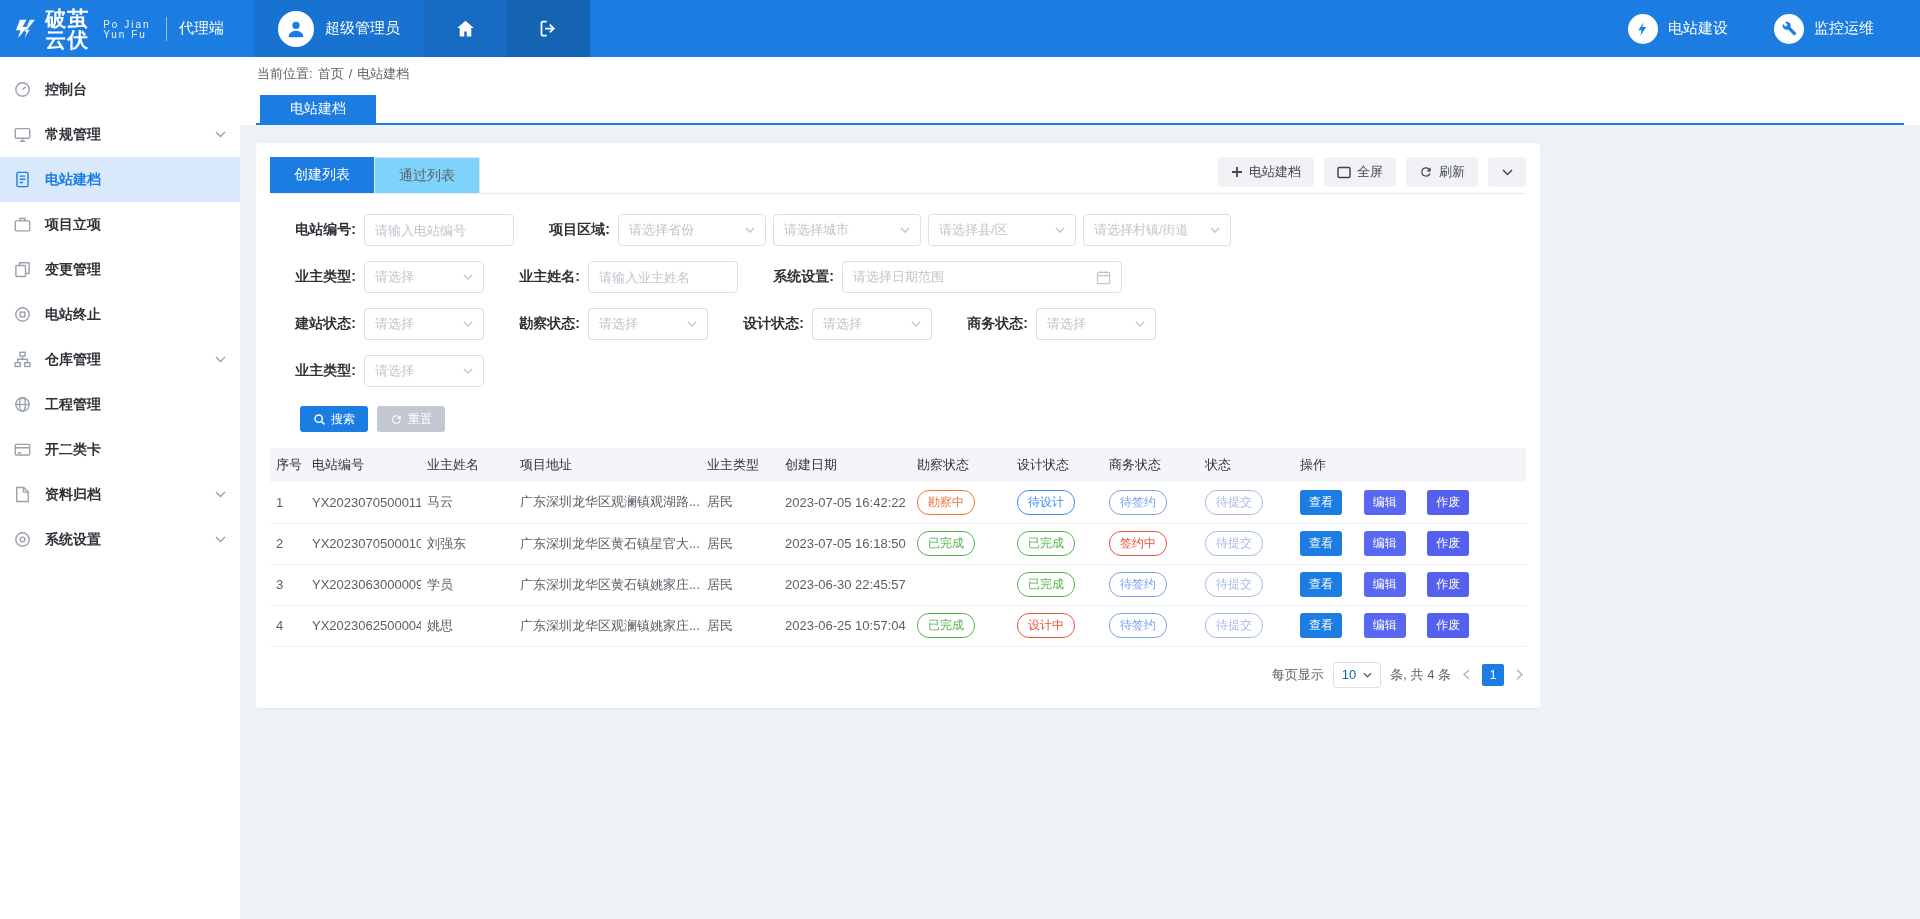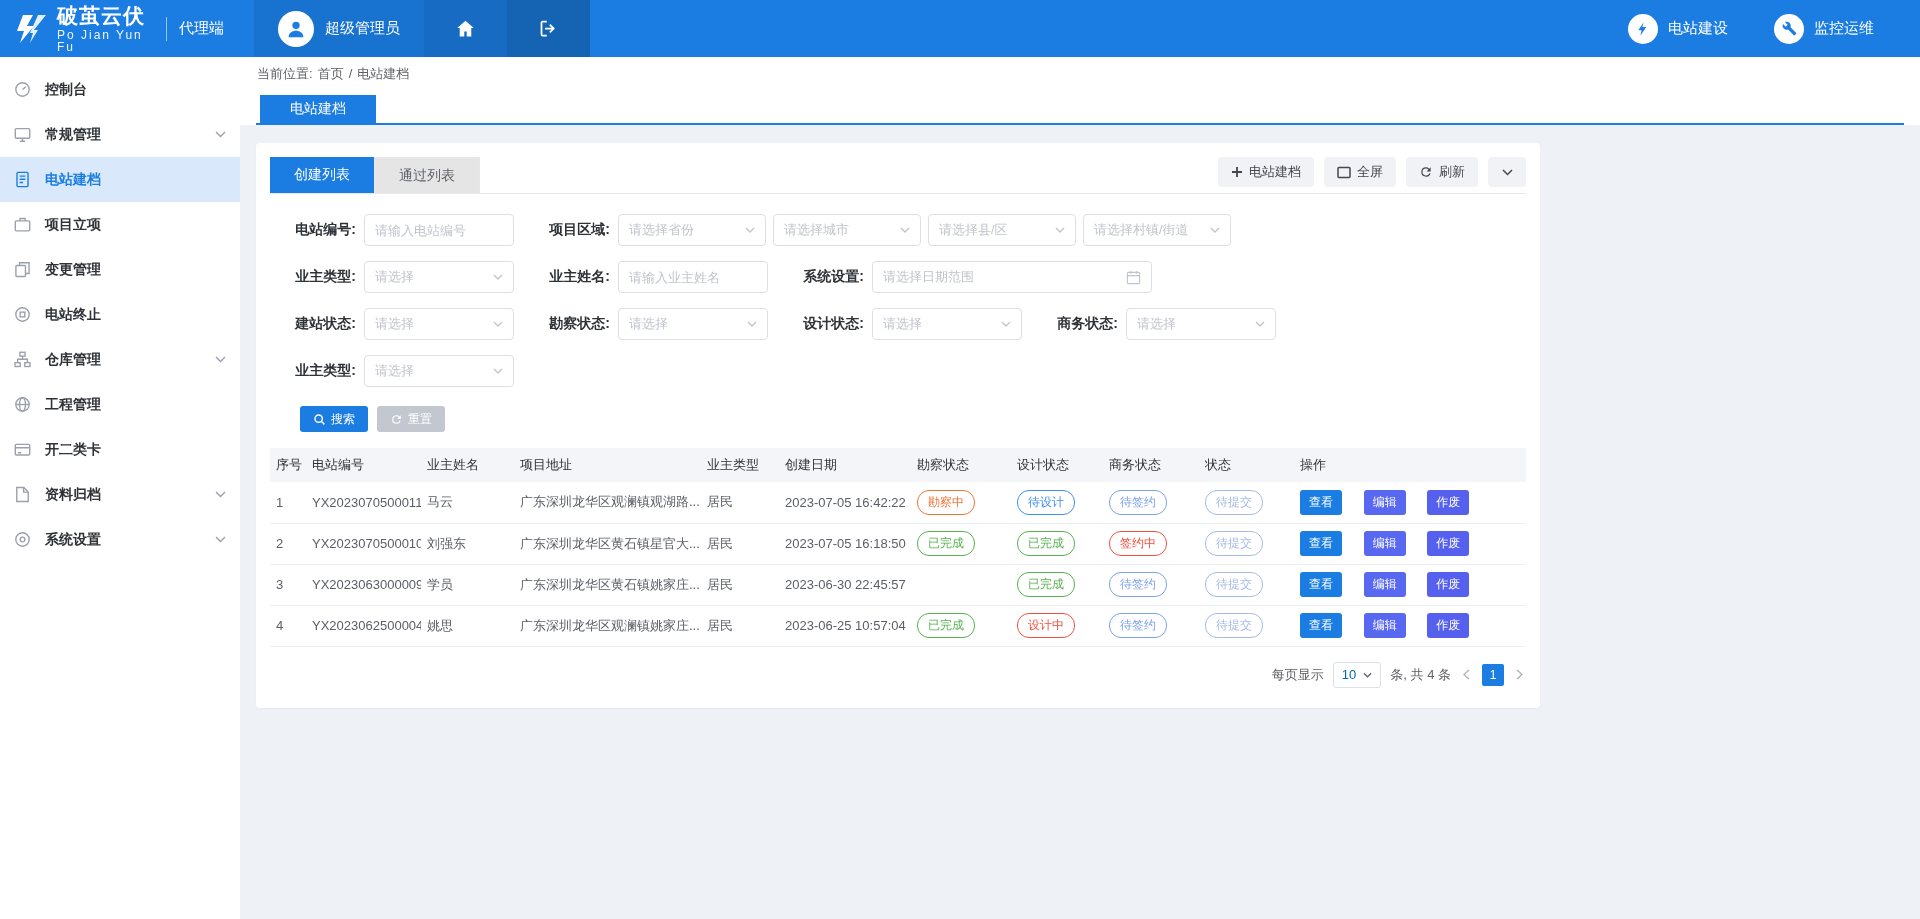--- a/index.html
+++ b/index.html
@@ -2,23 +2,23 @@
 <html style="--primary: #1b7de2; --green: #55b24e; --orange: #ee7436; --red: #f1503e; --blue: #3f8ef2; --softblue: #7da2ec; --paleblue: #a6bbe6; --edit: #5968f0; --void: #5560ee; --reset: #c2c7d0;"><head>
 <meta charset="utf-8">
 <style>
 :root{--primary:#1b7de2}
 *{margin:0;padding:0;box-sizing:border-box}
 body{width:1920px;height:919px;font-family:"Liberation Sans","DejaVu Sans",sans-serif;background:#eef1f5;overflow:hidden;position:relative}
 
 
 .header{position:absolute;top:0;left:0;right:0;height:57px;background:var(--primary);display:flex;color:#fff;z-index:10}
 .brand{width:166px;display:flex;align-items:center;padding-left:14px;gap:9px}
-.brand-text{display:flex;flex-direction:column;line-height:1}
+.brand-text{display:flex;line-height:1}
 .brand-title{font-size:21px;font-weight:bold;letter-spacing:1px}
-.brand-sub{font-size:12px;letter-spacing:2px;margin-top:3px;opacity:.92}
+.brand-sub{font-size:10px;letter-spacing:2px;margin-top:12px;opacity:.92}
 .portal{display:flex;align-items:center;font-size:15px;padding-left:12px;border-left:1px solid rgba(255,255,255,.55);height:24px;align-self:center;margin-right:18px}
 .user-block{margin-left:12px;display:flex;align-items:center;gap:11px;padding:0 24px;background:rgba(0,0,0,.08);cursor:pointer}
 .avatar{width:36px;height:36px;border-radius:50%;background:#fff;display:flex;align-items:center;justify-content:center;color:var(--primary)}
 .user-name{font-size:15px}
 .hdr-btn{width:83px;display:flex;align-items:center;justify-content:center;cursor:pointer}
 .hdr-btn.home{background:rgba(0,0,0,.14)}
 .hdr-btn.logout{background:rgba(0,0,0,.20)}
 .hdr-right{margin-left:auto;display:flex;align-items:center;gap:46px;padding-right:46px}
 .hdr-nav{display:flex;align-items:center;gap:10px;font-size:15px;cursor:pointer}
 .circle-icon{width:30px;height:30px;border-radius:50%;background:#fff;display:flex;align-items:center;justify-content:center;color:var(--primary)}
@@ -38,34 +38,34 @@
 .breadcrumb .link{cursor:pointer}
 .tabstrip{background:#fff;padding:5px 16px 0}
 .tabstrip-inner{border-bottom:2px solid var(--primary);display:flex}
 .page-tab{background:var(--primary);color:#fff;font-size:14px;height:28px;padding:0 30px;display:flex;align-items:center;margin-left:4px;cursor:pointer}
 
 
 .card{margin:18px 16px;width:1284px;background:#fff;border-radius:4px;padding:14px 14px 16px;min-height:540px;box-shadow:0 1px 2px rgba(0,0,0,.04)}
 .card-tabs{display:flex;align-items:flex-end;border-bottom:1px solid #e8eaee}
 .ctab{height:36px;padding:0 24px;display:flex;align-items:center;font-size:14px;cursor:pointer}
 .ctab.active{background:var(--primary);color:#fff}
-.ctab.inactive{background:#e5e5e5;color:#5f6368;border:1px solid #e4e7ed;border-bottom:none}
+.ctab.inactive{background:#7dd3fc;color:#5f6368;border:1px solid #e4e7ed;border-bottom:none}
 .card-actions{margin-left:auto;display:flex;gap:10px;padding-bottom:6px}
 .tool-btn{height:30px;background:#f1f2f5;border:none;border-radius:4px;display:flex;align-items:center;gap:6px;padding:0 13px;font-size:13px;color:#42464d;cursor:pointer}
 .tool-btn svg{color:#42464d}
 
 
 .filters{padding:20px 4px 0}
 .frow{display:flex;margin-bottom:15px}
 .fgroup{display:flex;align-items:center;margin-right:14px}
 .flabel{width:82px;text-align:right;font-size:14px;font-weight:bold;color:#2f3338;margin-right:8px;white-space:nowrap}
 .control{height:32px;border:1px solid #dcdfe6;border-radius:4px;background:#fff;font-size:13px;color:#606266;display:flex;align-items:center;padding:0 10px}
 input.control{width:150px;outline:none}
 input.control::placeholder{color:#c0c4cc}
-.select{width:150px;justify-content:space-between;color:#c0c4cc;cursor:pointer}
+.select{width:120px;justify-content:space-between;color:#c0c4cc;cursor:pointer}
 .select.narrow{width:148px;margin-right:7px}
 .select.narrow:last-child{margin-right:0}
 .daterange{width:280px;justify-content:space-between;color:#c0c4cc;cursor:pointer}
 .btnrow{display:flex;gap:9px;padding:4px 0 16px 26px}
 .btn{height:26px;border:none;border-radius:3px;color:#fff;font-size:12px;display:flex;align-items:center;gap:5px;padding:0 13px;cursor:pointer}
 .btn.search{background:var(--primary)}
 .btn.reset{background:var(--reset,#c2c7d0)}
 
 
 table{width:1256px;border-collapse:collapse;table-layout:fixed;font-size:13px}

